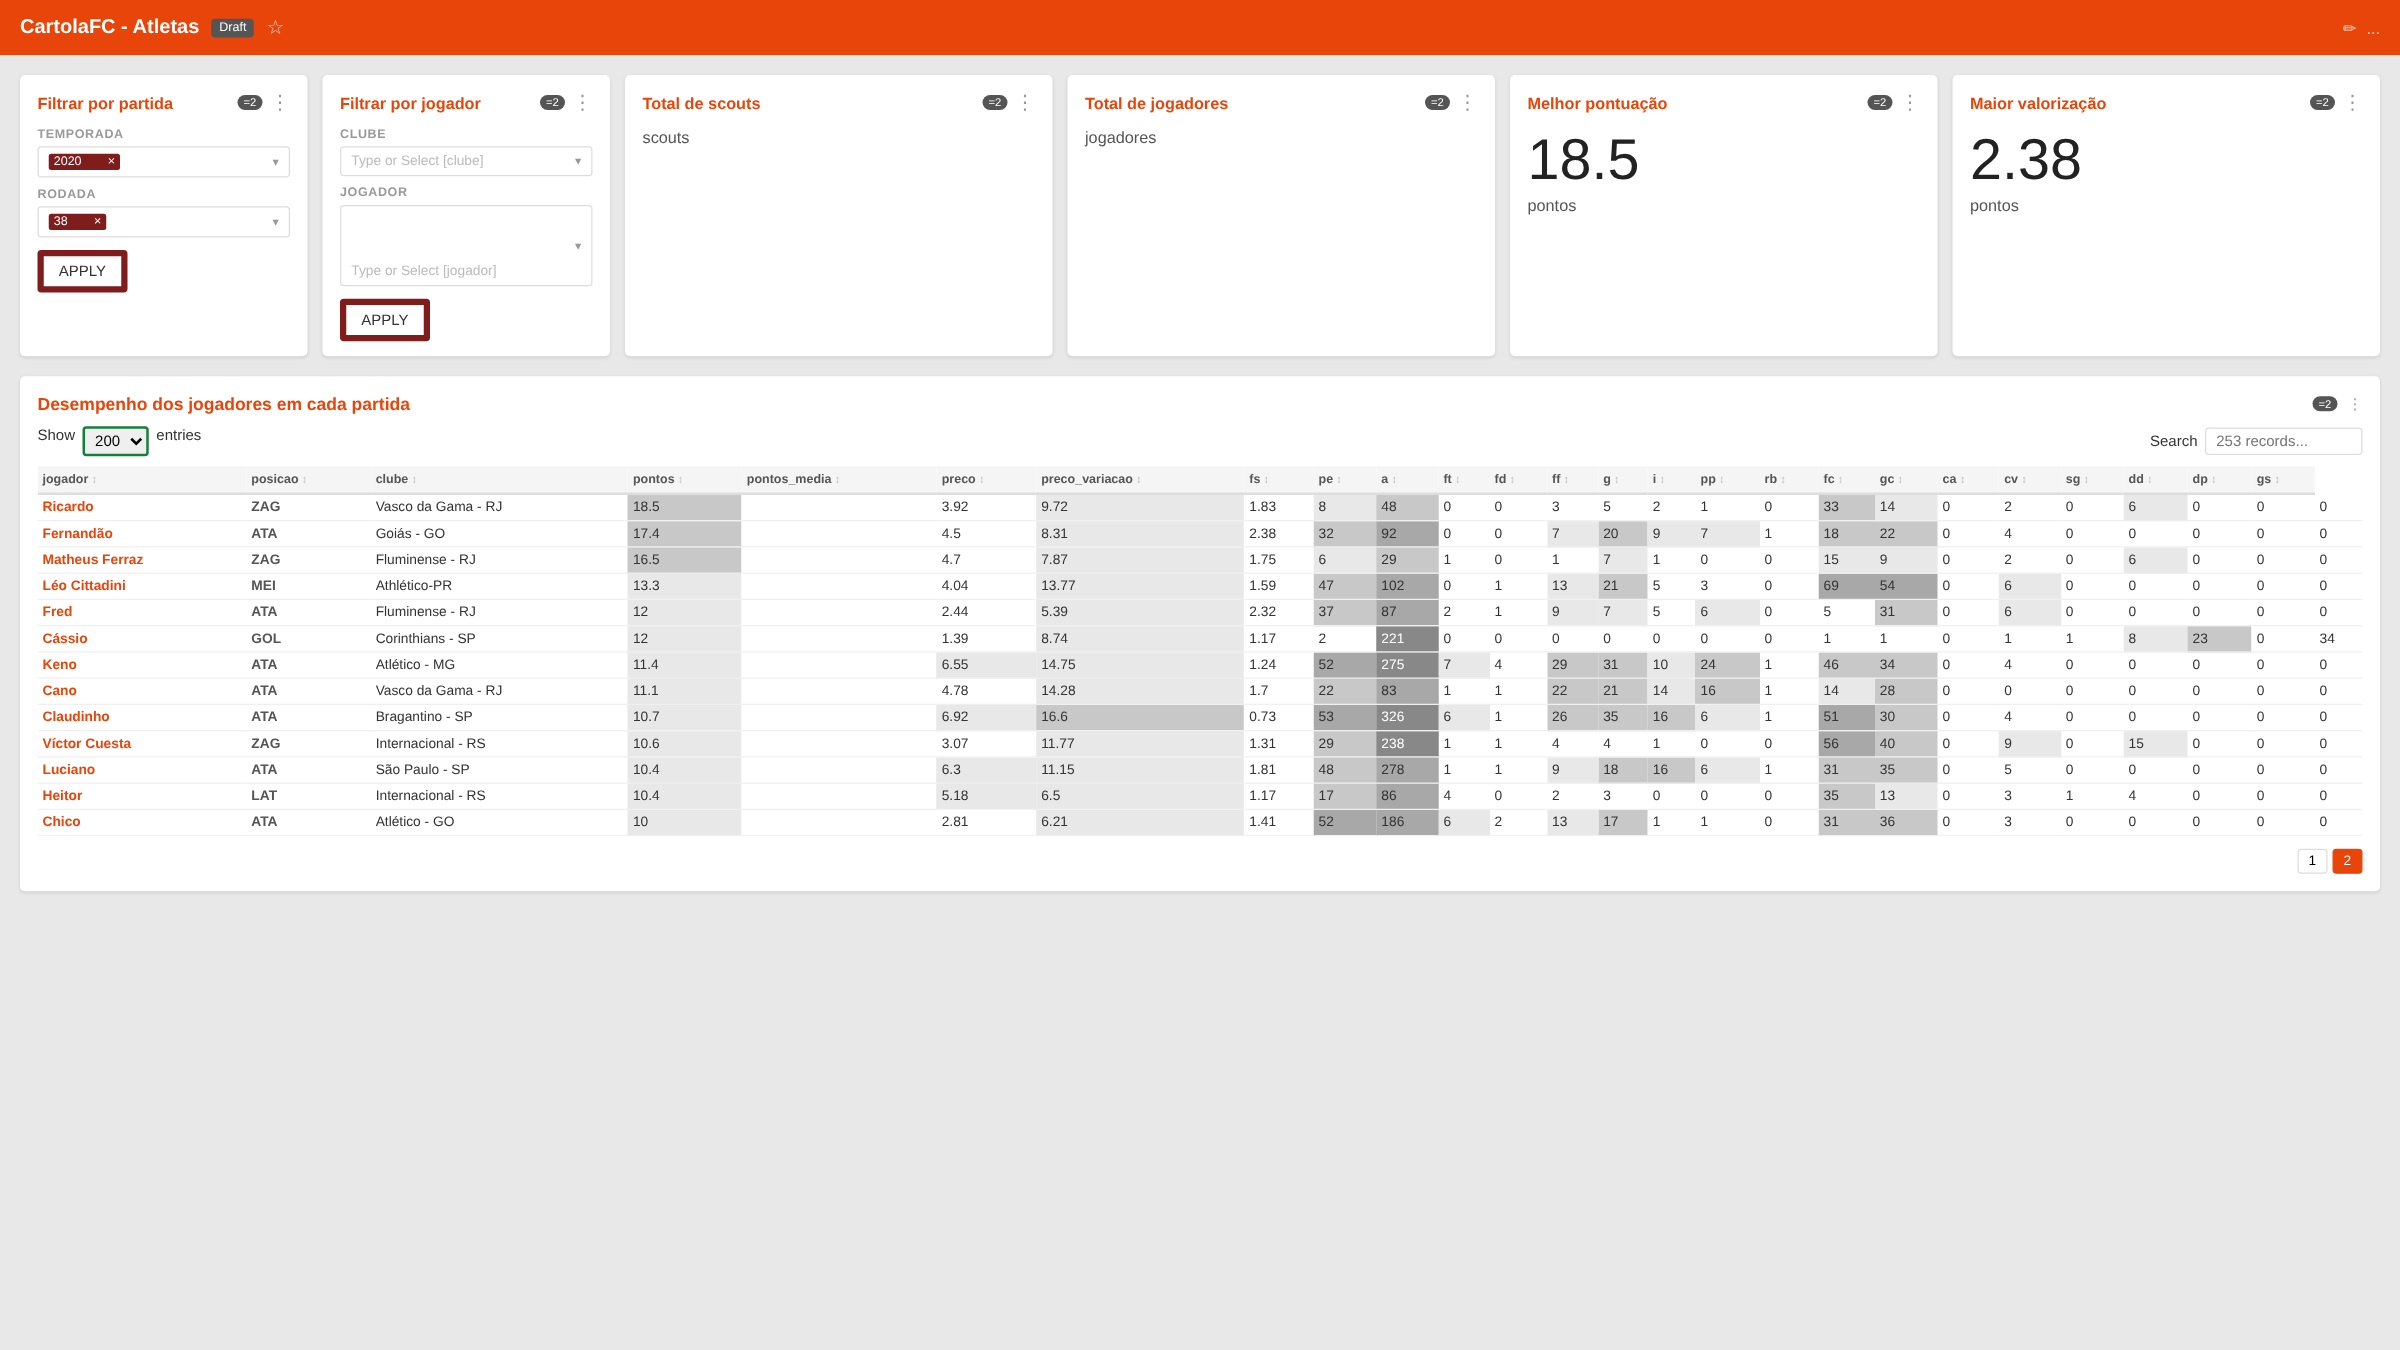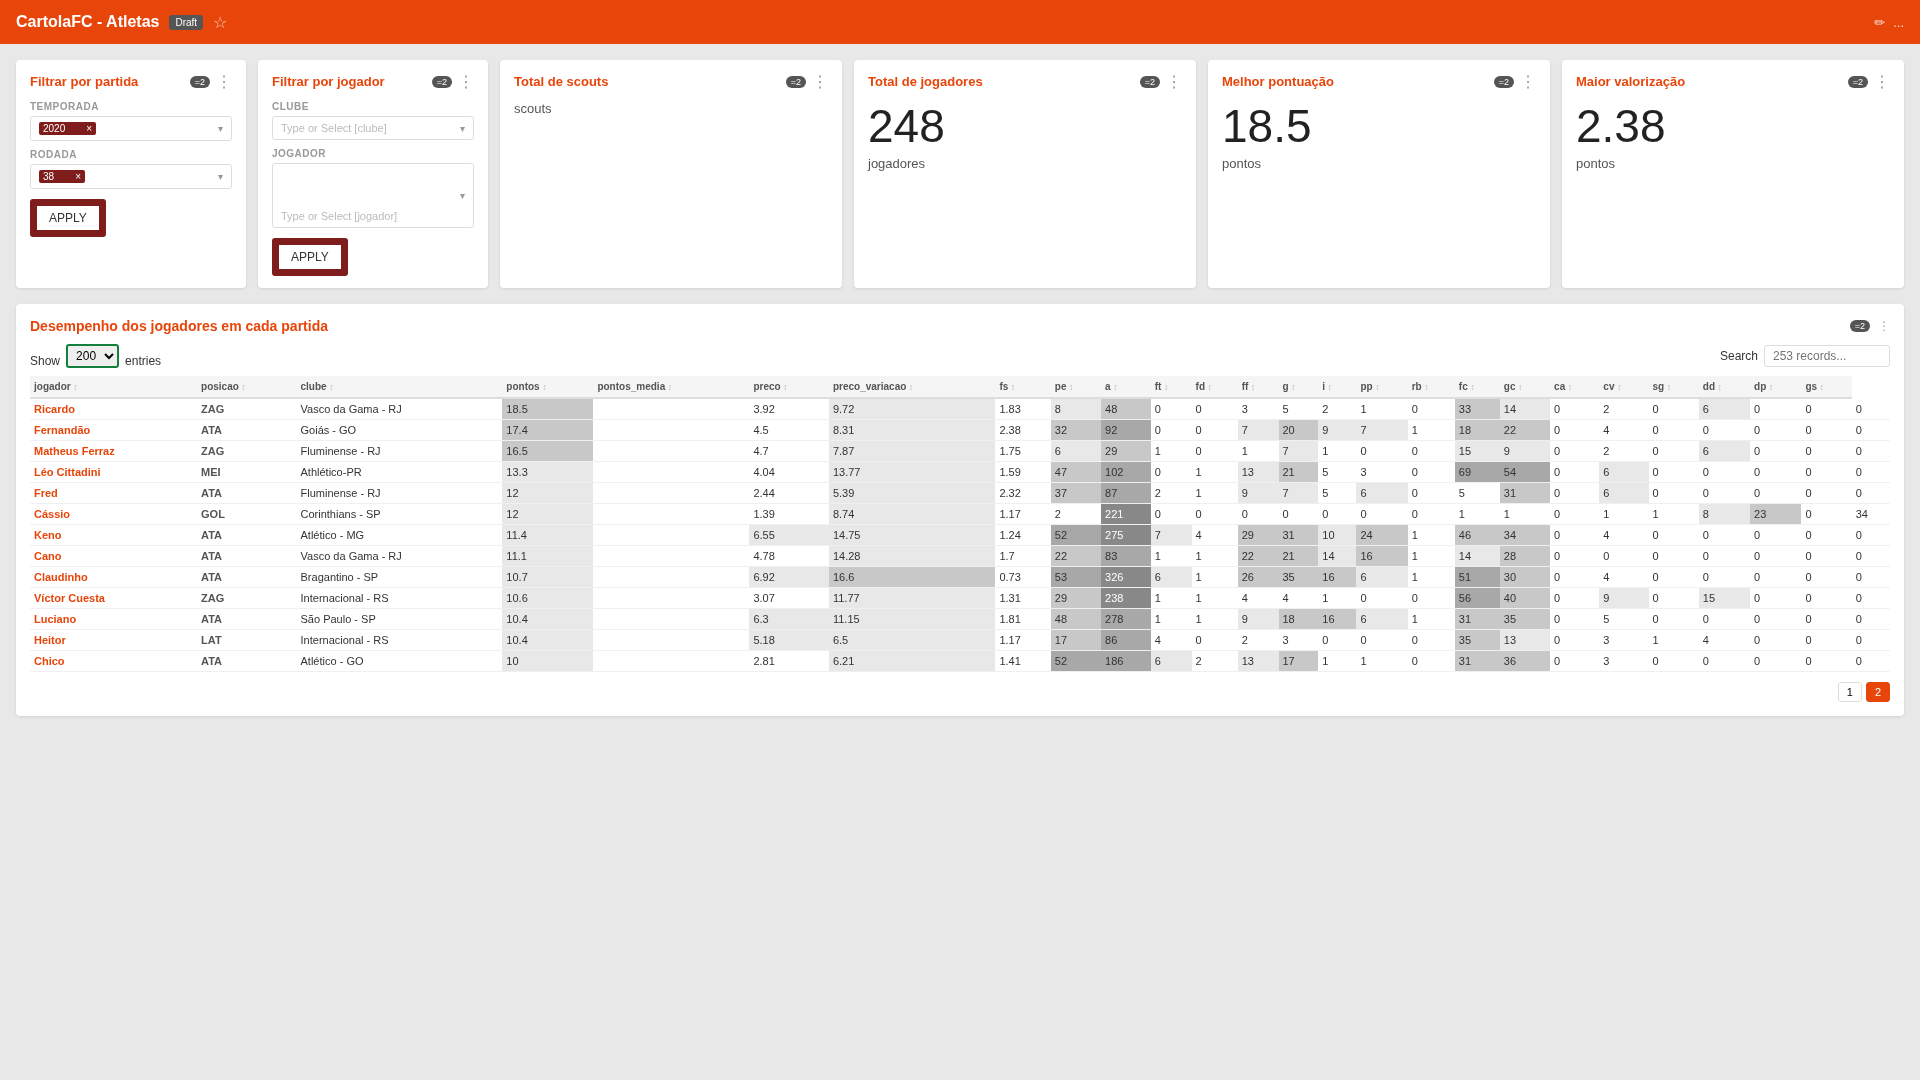--- a/index.html
+++ b/index.html
@@ -96,21 +96,21 @@
       padding: 1px 4px;
       border-radius: 2px;
       display: flex;
       align-items: center;
       gap: 21px;
     }
     .tag-x { cursor: pointer; }
 
     .apply-btn {
       background: white;
-      border: 7px solid #7f1d1d;
+      border: 5px solid #7f1d1d;
       border-radius: 3px;
       padding: 5px 12px;
       font-size: 12px;
       cursor: pointer;
       margin-top: 10px;
       color: #333;
     }
 
     
     .metric-value {
@@ -147,21 +147,21 @@
     .section-badge { background: #555; color: white; font-size: 9px; padding: 1px 5px; border-radius: 10px; }
 
     .table-controls {
       display: flex;
       align-items: center;
       justify-content: space-between;
       margin-bottom: 8px;
     }
     .show-entries {
       display: flex;
-      align-items: flex-end;
+      align-items: flex-start;
       gap: 6px;
       font-size: 12px;
     }
     .entries-select {
       border: 2px solid #15803d;
       border-radius: 3px;
       padding: 2px 4px;
       font-size: 12px;
     }
     .search-area {
@@ -306,21 +306,20 @@
       </div>
       <div class="metric-label">scouts</div>
     </div>
 
     <div class="card metric-card">
       <div class="card-header">
         <span class="card-title">Total de jogadores</span>
         <span class="badge-2">=2</span>
         <span class="card-menu">⋮</span>
       </div>
-      <div class="metric-value">248</div>
       <div class="metric-label">jogadores</div>
     </div>
 
     <div class="card metric-card">
       <div class="card-header">
         <span class="card-title">Melhor pontuação</span>
         <span class="badge-2">=2</span>
         <span class="card-menu">⋮</span>
       </div>
       <div class="metric-value">18.5</div>

